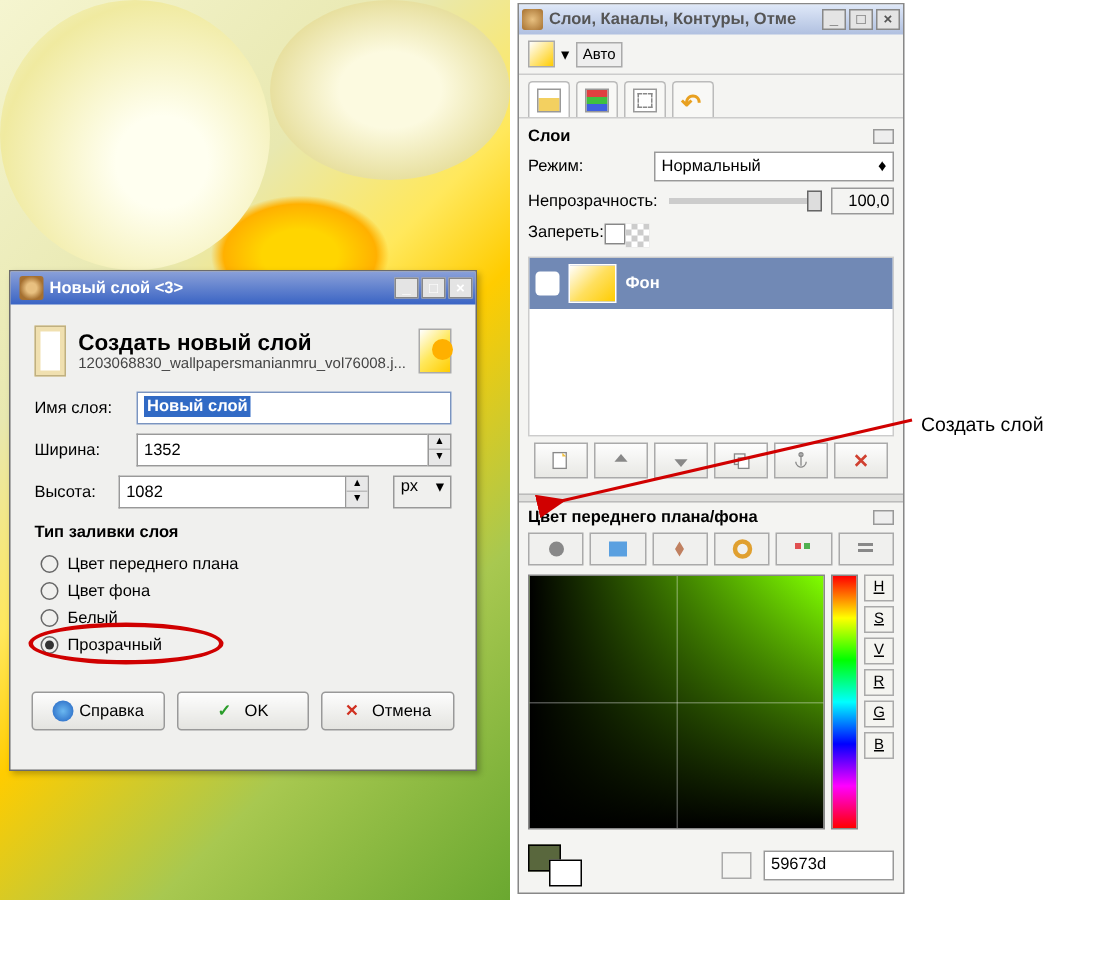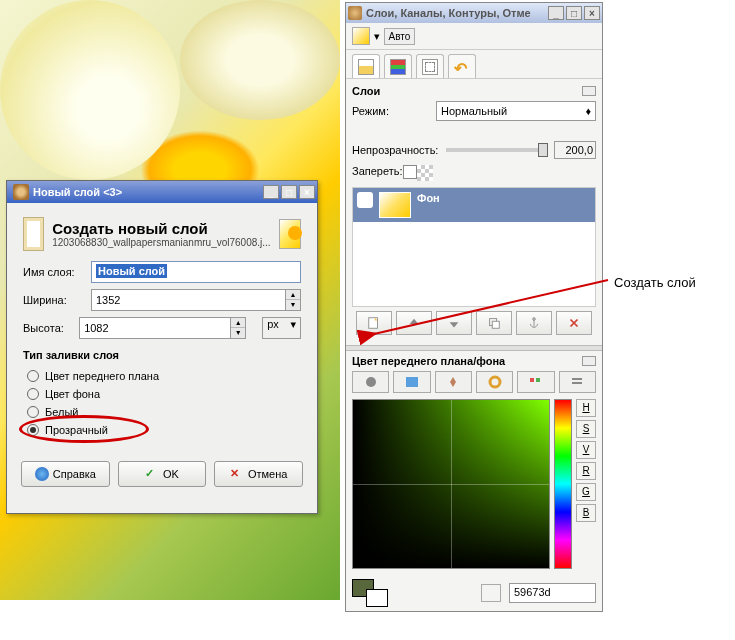--- a/index.html
+++ b/index.html
@@ -75,34 +75,34 @@
   .ti-layers { background:linear-gradient(#fff 40%,#f3d060 40%); border:1px solid #999;}
   .ti-chan { background:linear-gradient(#e04040 33%,#40c040 33% 66%,#4060e0 66%); border:1px solid #999;}
   .ti-path { background:#fff; border:1px solid #999; position:relative;}
   .ti-path::after{content:"";position:absolute;inset:2px;border:1px dashed #888;}
   .ti-undo { position:relative;}
   .ti-undo::after{content:"↶";color:#e8a020;font-size:16px;font-weight:bold;}
 
   .tabpane { border-top:1px solid #ccc; padding:6px;}
   .tp-head { display:flex; justify-content:space-between; align-items:center; font-weight:bold; margin-bottom:4px;}
   .tp-opt { width:14px; height:10px; border:1px solid #999; background:#eee;}
-  .mode-row { display:flex; align-items:center; gap:4px; margin-bottom:20px;}
+  .mode-row { display:flex; align-items:center; gap:4px; margin-bottom:4px;}
   .mode-row label { width:80px;}
   .mode-sel { flex:1; height:20px; border:1px solid #999; background:#fff; display:flex; align-items:center; justify-content:space-between; padding:0 4px;}
   .op-row { display:flex; align-items:center; gap:6px; margin-bottom:4px;}
   .op-row label{ width:88px;}
   .slider { flex:1; height:4px; background:#ccc; position:relative;}
   .slider .knob{position:absolute; right:0; top:-5px; width:10px; height:14px; background:#ddd; border:1px solid #666;}
   .opval { width:42px; height:18px; border:1px solid #999; display:flex; align-items:center; justify-content:flex-end; padding:0 2px;}
   .lock-row { display:flex; gap:0; padding:2px 0;}
   .lock-row .cb { width:14px; height:14px; border:1px solid #888; background:#fff;}
   .lock-row .ca { width:16px; height:16px; background:repeating-conic-gradient(#ccc 0 25%,#fff 0 50%); background-size:8px 8px;}
 
   .layer-list { border:1px solid #ccc; background:#fff; height:120px; margin-top:4px;}
-  .layer-entry { display:flex; gap:6px; padding:4px; background:#7189b5; color:#fff;}
+  .layer-entry { display:flex; align-items:center; gap:6px; padding:4px; background:#7189b5; color:#fff;}
   .layer-entry .eye { width:16px; height:16px; background:#fff; border-radius:3px;}
   .layer-entry .lt { width:32px; height:26px; border:1px solid #fff; background:linear-gradient(135deg,#fff,#ffe060,#ffcc00);}
   .layer-entry .ln { font-weight:bold;}
 
   .lbtns { display:flex; gap:4px; padding:4px;}
   .lbtn { flex:1; height:24px; border:1px solid #aaa; background:linear-gradient(#fdfdfd,#e8e8e4); display:flex; align-items:center; justify-content:center; cursor:pointer;}
   .lbtn svg { width:14px; height:14px;}
 
   .sep { height:6px; background:#e0e0de; border-top:1px solid #bbb; border-bottom:1px solid #bbb;}
 
@@ -270,21 +270,21 @@
         <span>Нормальный</span>
           <span>♦</span>
       </div>
     </div>
     <div class="op-row">
       <label>Непрозрачность:</label>
       <div class="slider">
           <div class="knob"></div>
         </div>
       <div class="opval">
-          <span>200,0</span>
+          <span>100,0</span>
         </div>
     </div>
     <div class="lock-row">
       <label>Запереть:</label>
       <div class="cb"></div>
       <div class="ca"></div>
     </div>
     <div class="layer-list">
       <div class="layer-entry">
         <div class="eye"></div>

